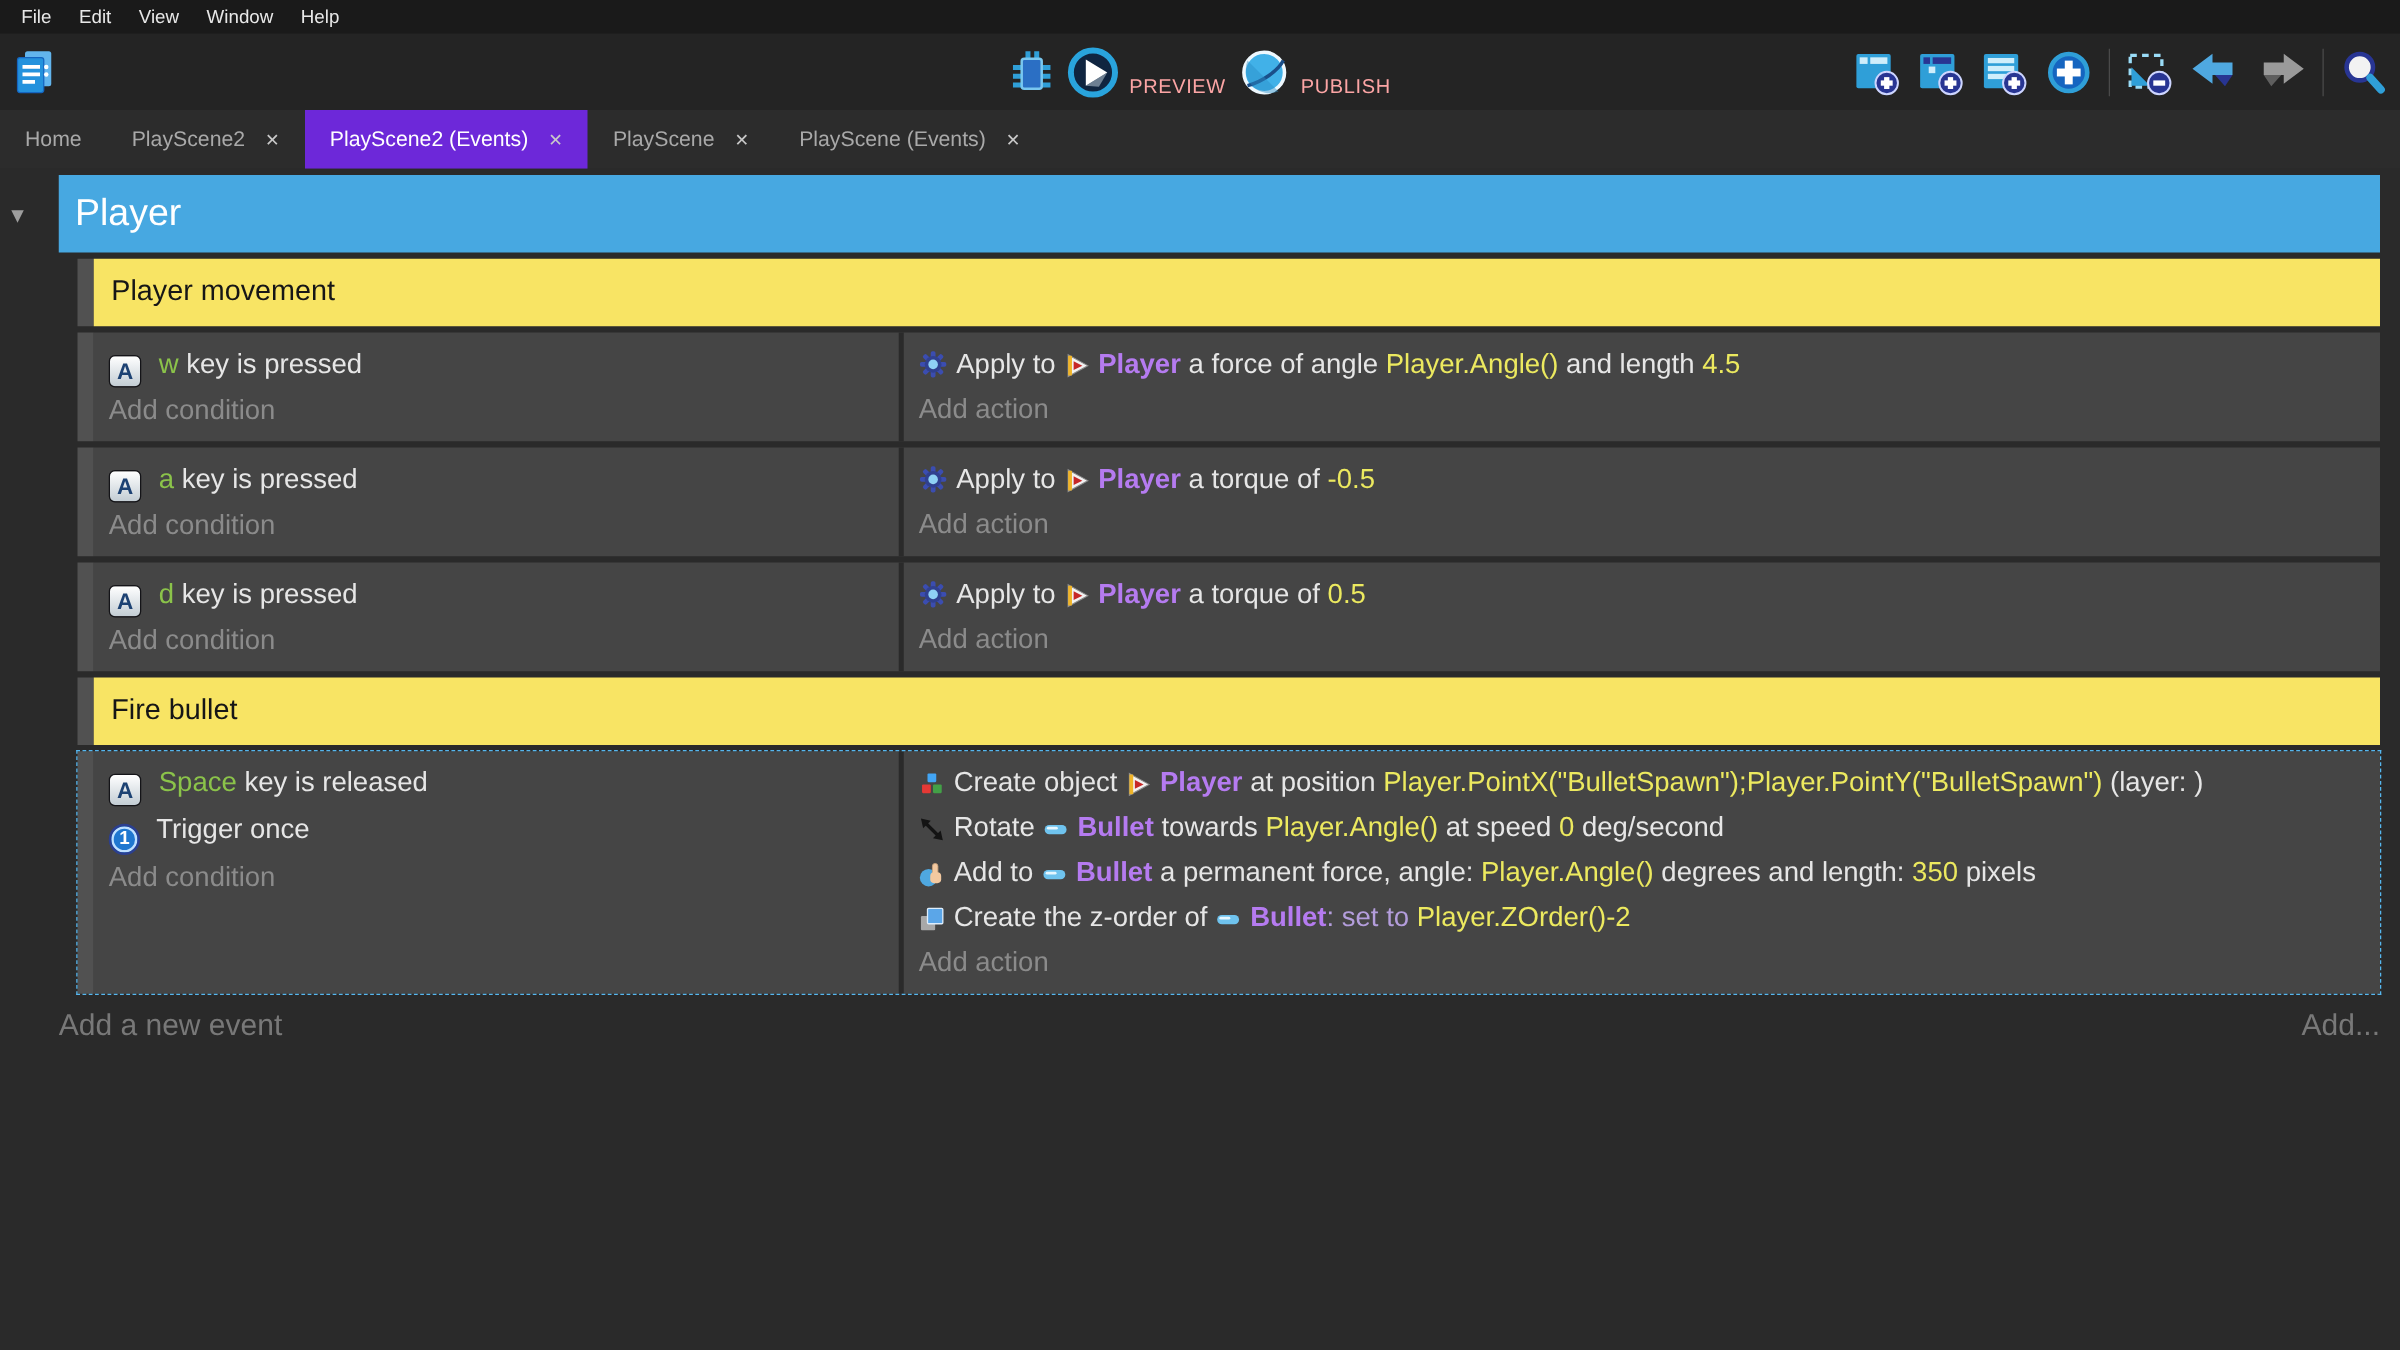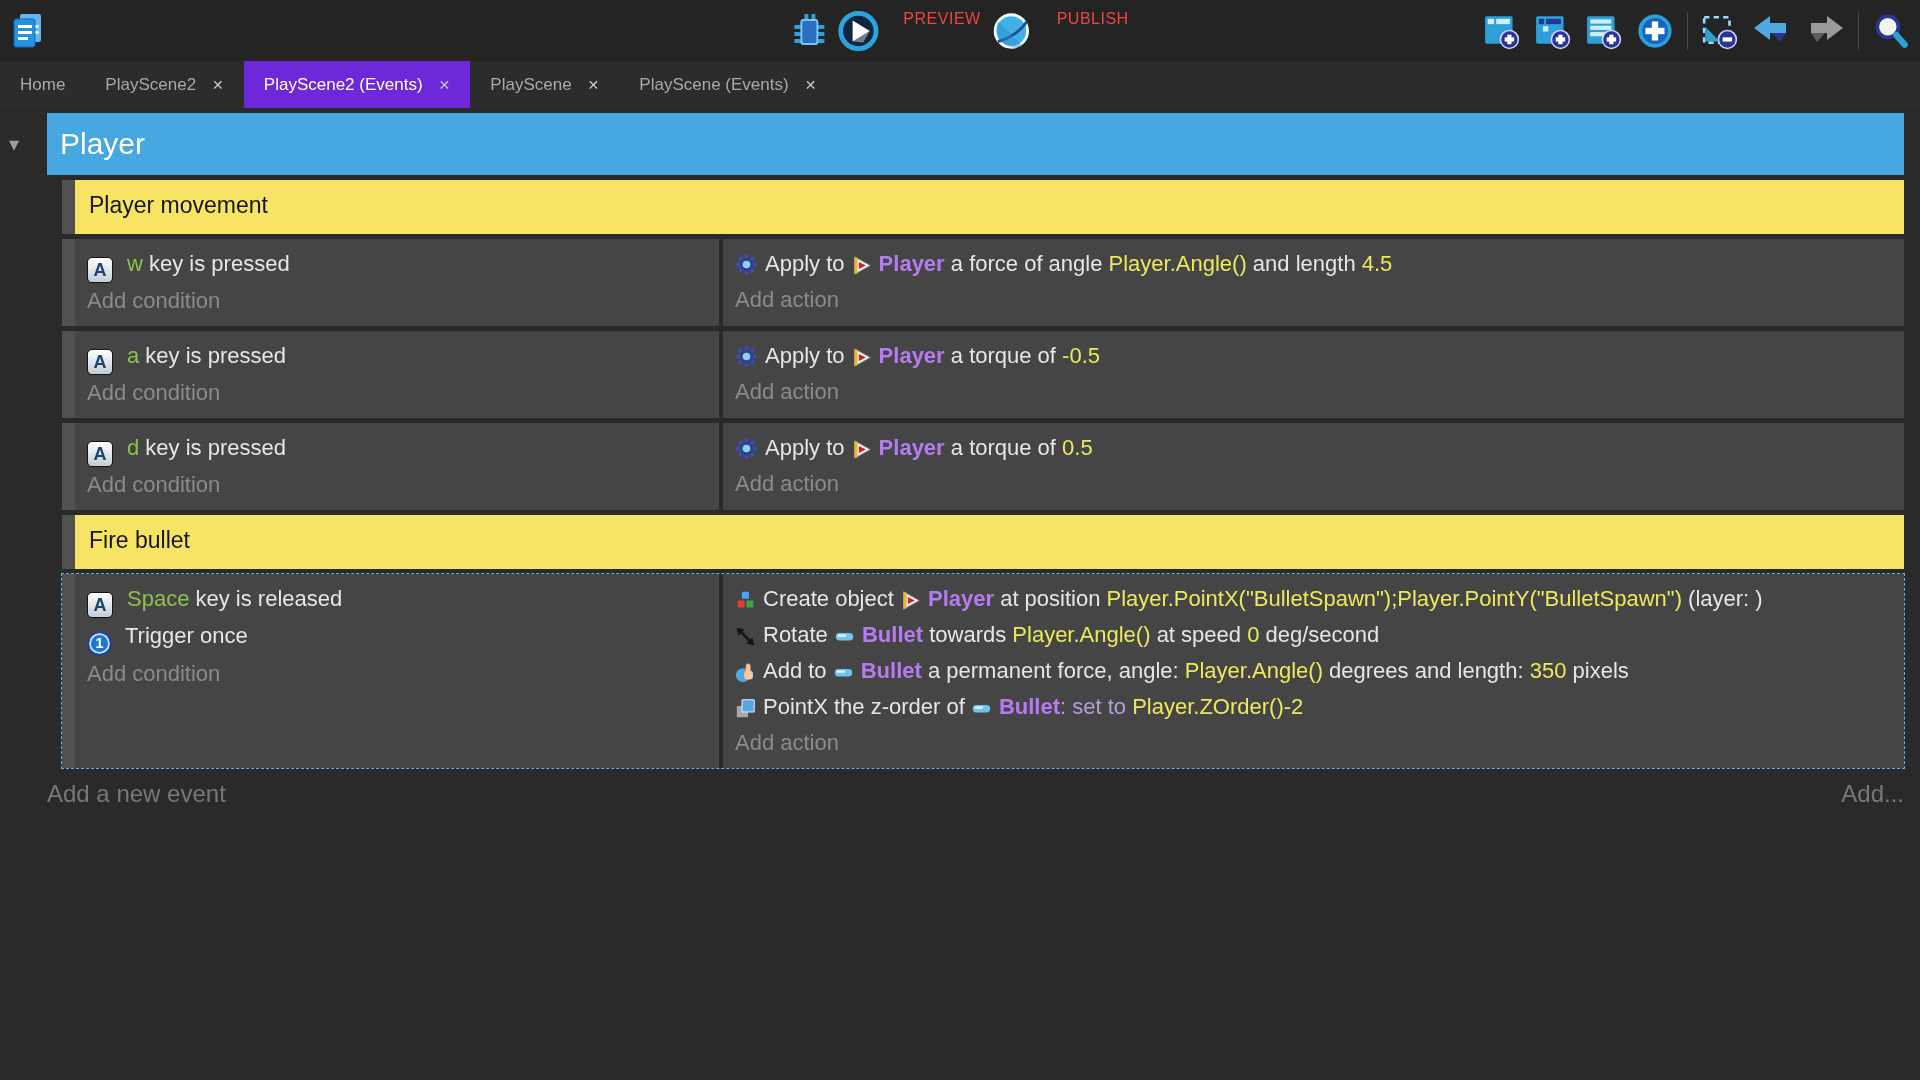--- a/index.html
+++ b/index.html
@@ -22,21 +22,21 @@
   .toolbar {
     height:61px; background:#242424; position:relative;
     display:flex; align-items:center; flex:0 0 auto;
   }
   .tb-left { margin-left:8px; display:flex; align-items:center; }
   .tb-center {
     position:absolute; left:50%; top:0; height:100%; transform:translateX(-50%);
     display:flex; align-items:center; gap:10px;
   }
   .tb-right { margin-left:auto; margin-right:10px; display:flex; align-items:center; gap:13px; }
-  .tb-btn { display:flex; align-items:flex-start; gap:24px; color:#ef4444; font-size:16px; letter-spacing:.5px; }
+  .tb-btn { display:flex; align-items:flex-end; gap:8px; color:#fca5a5; font-size:16px; letter-spacing:.5px; }
   .tb-sep { width:1px; height:38px; background:#4a4a4a; }
   .tb-icon { display:inline-flex; }
 
   
   .tabbar { height:47px; background:#2c2c2c; display:flex; flex:0 0 auto; font-size:17px; color:#a9a9a9; }
   .tab { display:flex; align-items:center; gap:16px; padding:0 20px; white-space:nowrap; }
   .tab.active { background:#6d28d9; color:#fff; }
   .tab-close { font-size:14px; color:#c9c9c9; }
 
   
@@ -84,20 +84,27 @@
   }
 
   .sheet-footer { display:flex; justify-content:space-between; margin-top:12px; }
   .add-new-event, .add-more { font-size:24px; color:#787878; }
 </style>
 </head>
 <body>
 
 <div class="app">
 
+  <div class="menubar">
+    <span class="menu-item">File</span>
+    <span class="menu-item">Edit</span>
+    <span class="menu-item">View</span>
+    <span class="menu-item">Window</span>
+    <span class="menu-item">Help</span>
+  </div>
 
   <div class="toolbar">
     <div class="tb-left">
       <span class="tb-icon">
         <svg width="38" height="40" viewBox="0 0 38 40">
           <rect x="12" y="3" width="21" height="28" rx="2" fill="#62b5ed"></rect>
           <rect x="6" y="8" width="21" height="28" rx="2" fill="#2492dd" stroke="#1565c0"></rect>
           <rect x="10" y="14" width="14" height="3" fill="#fff"></rect>
           <rect x="10" y="20" width="14" height="3" fill="#fff"></rect>
           <rect x="10" y="26" width="10" height="3" fill="#fff"></rect>
@@ -398,21 +405,21 @@
                   <svg width="21" height="21" viewBox="0 0 24 24">
                     <rect x="2" y="8" width="20" height="8.5" rx="4.2" fill="#6fc3ee"></rect>
                     <rect x="4" y="9.6" width="10" height="2.6" rx="1.3" fill="#e6f7ff"></rect>
                   </svg>
                 </span><span class="seg-obj">Bullet</span><span class="seg-green"> a permanent </span><span class="seg-text">force, angle: </span><span class="seg-expr">Player.Angle()</span><span class="seg-text"> degrees and length: </span><span class="seg-expr">350</span><span class="seg-text"> pixels</span></div>
               <div class="line"><span class="icon">
                   <svg width="21" height="21" viewBox="0 0 24 24">
                     <rect x="2" y="9" width="13" height="13" rx="1" fill="#a8a8a8"></rect>
                     <rect x="8" y="2" width="14" height="14" rx="1" fill="#5ba6e8" stroke="#dfeefc" stroke-width="1.2"></rect>
                   </svg>
-                </span><span class="seg-text">PointX the z-order of </span><span class="icon">
+                </span><span class="seg-text">Create the z-order of </span><span class="icon">
                   <svg width="21" height="21" viewBox="0 0 24 24">
                     <rect x="2" y="8" width="20" height="8.5" rx="4.2" fill="#6fc3ee"></rect>
                     <rect x="4" y="9.6" width="10" height="2.6" rx="1.3" fill="#e6f7ff"></rect>
                   </svg>
                 </span><span class="seg-obj">Bullet</span><span class="seg-setto">: set to </span><span class="seg-expr">Player.ZOrder()-2</span></div>
               <div class="line placeholder">Add action</div>
             </div>
           </div>
         </div>
       </div>

